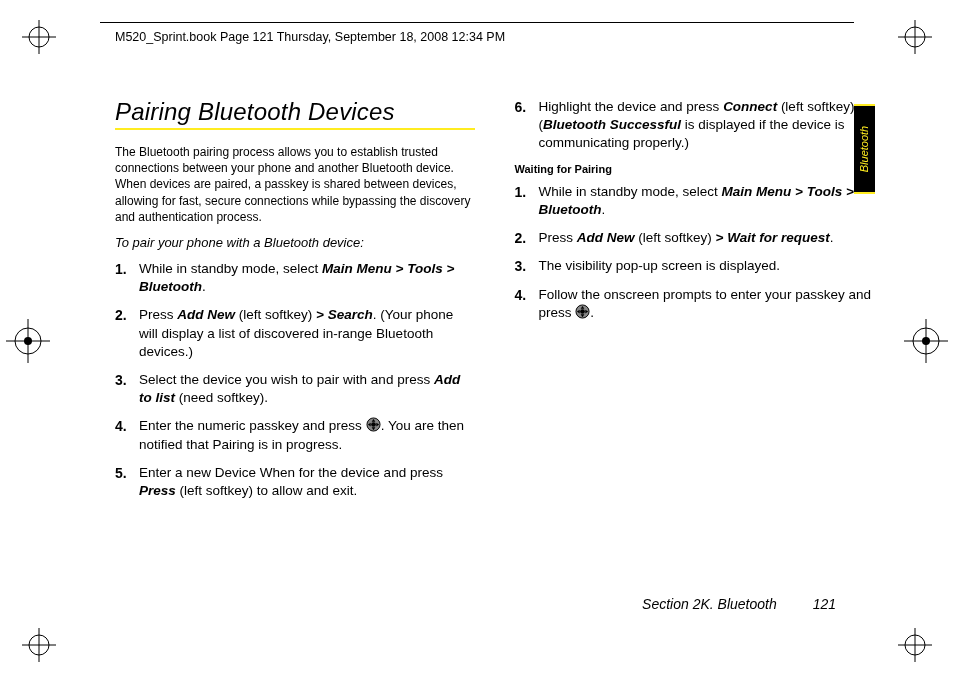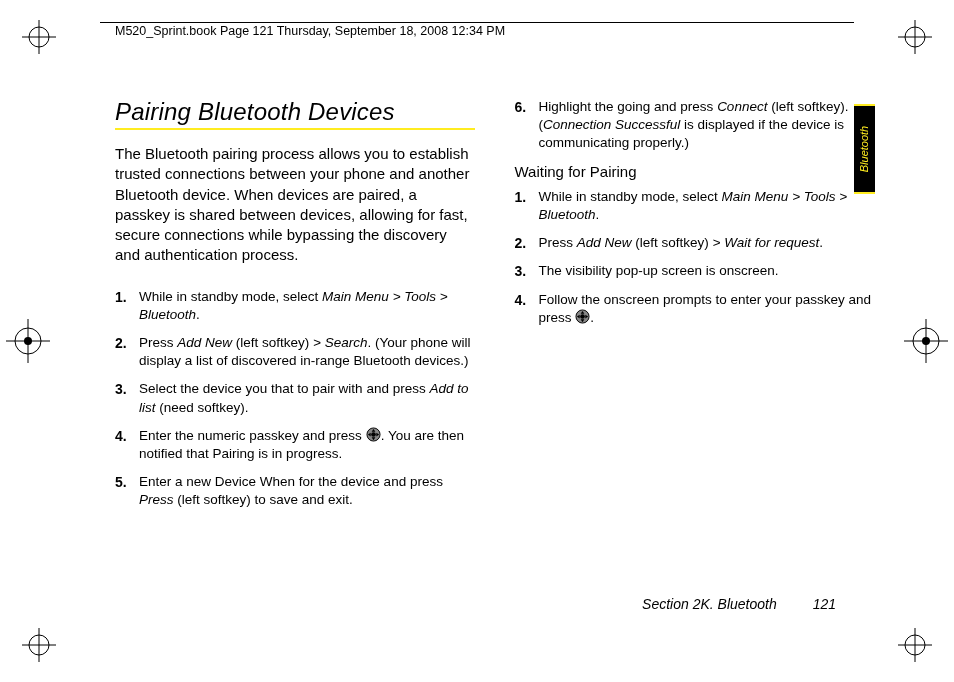--- a/index.html
+++ b/index.html
@@ -22,21 +22,21 @@
   .cm-left { top: 50%; left: 6px; transform: translateY(-50%); }
   .cm-right { top: 50%; right: 6px; transform: translateY(-50%); }
 
   .header-rule {
     position: absolute;
     top: 22px; left: 100px; right: 100px;
     border-top: 1px solid #000;
   }
   .header-text {
     position: absolute;
-    top: 24px; left: 115px;
+    top: 30px; left: 115px;
     font-size: 12.5px;
   }
 
   .page-body {
     position: absolute;
     top: 98px;
     left: 115px;
     right: 80px;
     bottom: 60px;
     display: flex;
@@ -51,27 +51,27 @@
     font-size: 24px;
     letter-spacing: 0.2px;
     margin-bottom: 2px;
   }
   .yellow-underline {
     height: 2px;
     background: #ffec20;
     margin-bottom: 14px;
     width: 100%;
   }
-  p.body { font-size: 15px; line-height: 1.35; margin-bottom: 22px; }
+  p.body { font-size: 12px; line-height: 1.35; margin-bottom: 10px; }
   p.instruction-lead { font-style: italic; font-size: 13px; margin: 8px 0 10px 0; }
   ol { list-style: none; padding-left: 20px; }
   ol li { position: relative; font-size: 13.5px; line-height: 1.35; margin-bottom: 10px; padding-left: 4px; }
   ol li .num { position: absolute; left: -20px; font-weight: bold; font-size: 14px; }
-  .term { font-weight: normal; font-style: italic; }
-  .subhead { font-weight: normal; font-size: 15px; margin: 10px 0 8px 0; }
+  .term { font-weight: bold; font-style: italic; }
+  .subhead { font-weight: bold; font-size: 11px; margin: 10px 0 8px 0; }
 
   .nav-icon {
     display: inline-block;
     width: 15px; height: 15px;
     vertical-align: -2px;
   }
 
   .side-tab {
     position: absolute;
     top: 104px;
@@ -155,42 +155,43 @@
 
 <div class="side-tab">
   <span>Bluetooth</span>
 </div>
 
 <div class="page-body">
   <div class="col">
     <h1 class="section-title">Pairing Bluetooth Devices</h1>
     <div class="yellow-underline"></div>
     <p class="body">The Bluetooth pairing process allows you to establish trusted connections between your phone and another Bluetooth device. When devices are paired, a passkey is shared between devices, allowing for fast, secure connections while bypassing the discovery and authentication process.</p>
+    <p class="instruction-lead">To pair your phone with a Bluetooth device:</p>
     <ol>
       <li><span class="num">1.</span><span>While in standby mode, select </span><span class="term">Main Menu &gt; Tools &gt; Bluetooth</span><span>.</span></li>
       <li><span class="num">2.</span><span>Press </span><span class="term">Add New</span><span> (left softkey) </span><span class="term">&gt; Search</span><span>. (Your phone will display a list of discovered in-range Bluetooth devices.)</span></li>
-      <li><span class="num">3.</span><span>Select the device you that to pair with and press </span><span class="term">Add to list</span><span> (need softkey).</span></li>
+      <li><span class="num">3.</span><span>Select the device you wish to pair with and press </span><span class="term">Add to list</span><span> (need softkey).</span></li>
       <li><span class="num">4.</span><span>Enter the numeric passkey and press </span><span class="nav-icon"><svg viewBox="0 0 16 16">
               <circle cx="8" cy="8" r="7" fill="#888" stroke="#000"></circle>
               <circle cx="8" cy="8" r="2.5" fill="#000"></circle>
               <path d="M8 2 L6 5 L10 5 Z M8 14 L6 11 L10 11 Z M2 8 L5 6 L5 10 Z M14 8 L11 6 L11 10 Z" fill="#000"></path>
             </svg></span><span>. You are then notified that Pairing is in progress.</span></li>
-      <li><span class="num">5.</span><span>Enter a new Device When for the device and press </span><span class="term">Press</span><span> (left softkey) to save and exit.</span></li>
+      <li><span class="num">5.</span><span>Enter a new Device When for the device and press </span><span class="term">Press</span><span> (left softkey) to allow and exit.</span></li>
     </ol>
   </div>
 
   <div class="col-right">
     <ol>
-      <li><span class="num">6.</span><span>Highlight the going and press </span><span class="term">Connect</span><span> (left softkey). (</span><span class="term">Connection Successful</span><span> is displayed if the device is communicating properly.)</span></li>
+      <li><span class="num">6.</span><span>Highlight the device and press </span><span class="term">Connect</span><span> (left softkey). (</span><span class="term">Bluetooth Successful</span><span> is displayed if the device is communicating properly.)</span></li>
     </ol>
     <div class="subhead">Waiting for Pairing</div>
     <ol>
       <li><span class="num">1.</span><span>While in standby mode, select </span><span class="term">Main Menu &gt; Tools &gt; Bluetooth</span><span>.</span></li>
       <li><span class="num">2.</span><span>Press </span><span class="term"> Add New</span><span> (left softkey) </span><span class="term">&gt; Wait for request</span><span>.</span></li>
-      <li><span class="num">3.</span><span>The visibility pop-up screen is onscreen.</span></li>
+      <li><span class="num">3.</span><span>The visibility pop-up screen is displayed.</span></li>
       <li><span class="num">4.</span><span>Follow the onscreen prompts to enter your passkey and press </span><span class="nav-icon"><svg viewBox="0 0 16 16">
               <circle cx="8" cy="8" r="7" fill="#888" stroke="#000"></circle>
               <circle cx="8" cy="8" r="2.5" fill="#000"></circle>
               <path d="M8 2 L6 5 L10 5 Z M8 14 L6 11 L10 11 Z M2 8 L5 6 L5 10 Z M14 8 L11 6 L11 10 Z" fill="#000"></path>
             </svg></span><span>.</span></li>
     </ol>
   </div>
 </div>
 
 <div class="footer">

